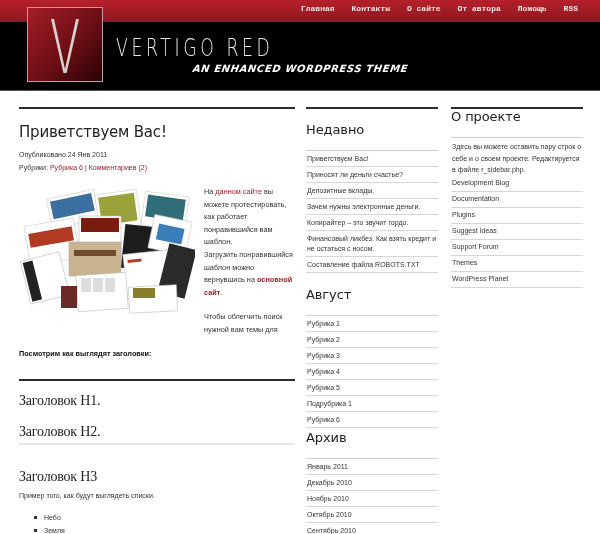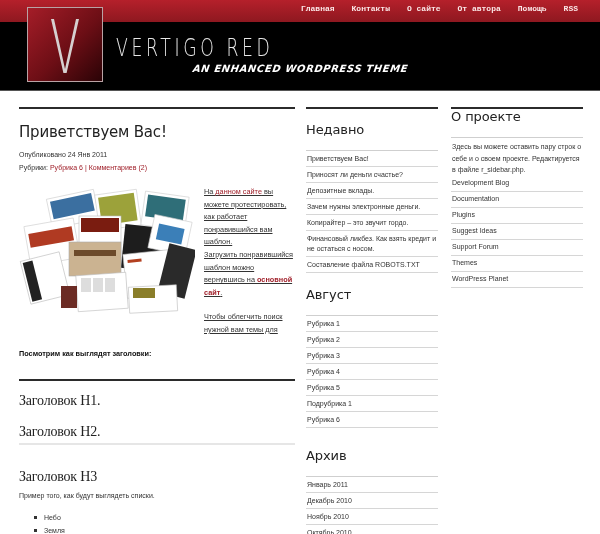--- a/index.html
+++ b/index.html
@@ -57,21 +57,21 @@
   .post-title {
     margin: 14px 0 0 0; font-weight: normal; font-size: 15px; color: #222;
     font-family: "DejaVu Sans", sans-serif; letter-spacing: -0.2px;
   }
   .meta { font-size: 7px; color: #333; line-height: 13px; }
   .meta.first { margin-top: 7px; }
   a.red { color: #a0202a; text-decoration: none; }
   a.red.bold { font-weight: bold; }
   .post-body { position: relative; margin-top: 12px; font-size: 7.3px; line-height: 12.6px; color: #333; }
   .collage { position: absolute; left: 0; top: 0; width: 176px; height: 130px; }
-  .side-text { margin-left: 185px; width: 92px; text-decoration: underline; }
+  .side-text { margin-left: 185px; width: 92px; }
   .side-text p { margin: 0; }
   .full-text p { margin: 0; }
   .full-text p.bold { font-weight: bold; margin-top: 11px; color: #111; }
 
   .rule2 { position: absolute; left: 19px; top: 379px; width: 276px; height: 2px; background: #2b2b2b; }
   .h-like {
     position: absolute; left: 19px; font-family: Liberation Serif, serif;
     font-weight: normal; color: #222; font-size: 14px; margin: 0; letter-spacing: -0.2px;
   }
   .h2-rule { position: absolute; left: 19px; top: 443px; width: 276px; height: 2px; background: #e6e6e6; }
@@ -211,21 +211,21 @@
   <ul class="sb-list">
     <li><a>Рубрика 1</a></li>
     <li><a>Рубрика 2</a></li>
     <li><a>Рубрика 3</a></li>
     <li><a>Рубрика 4</a></li>
     <li><a>Рубрика 5</a></li>
     <li><a>Подрубрика 1</a></li>
     <li><a>Рубрика 6</a></li>
   </ul>
 
-  <h3 class="sb-title" style="margin-top:20px">Архив</h3>
+  <h3 class="sb-title" style="margin-top:2px">Архив</h3>
   <ul class="sb-list">
     <li><a>Январь 2011</a></li>
     <li><a>Декабрь 2010</a></li>
     <li><a>Ноябрь 2010</a></li>
     <li><a>Октябрь 2010</a></li>
     <li><a>Сентябрь 2010</a></li>
     <li><a>Август 2010</a></li>
   </ul>
 </div>
 

